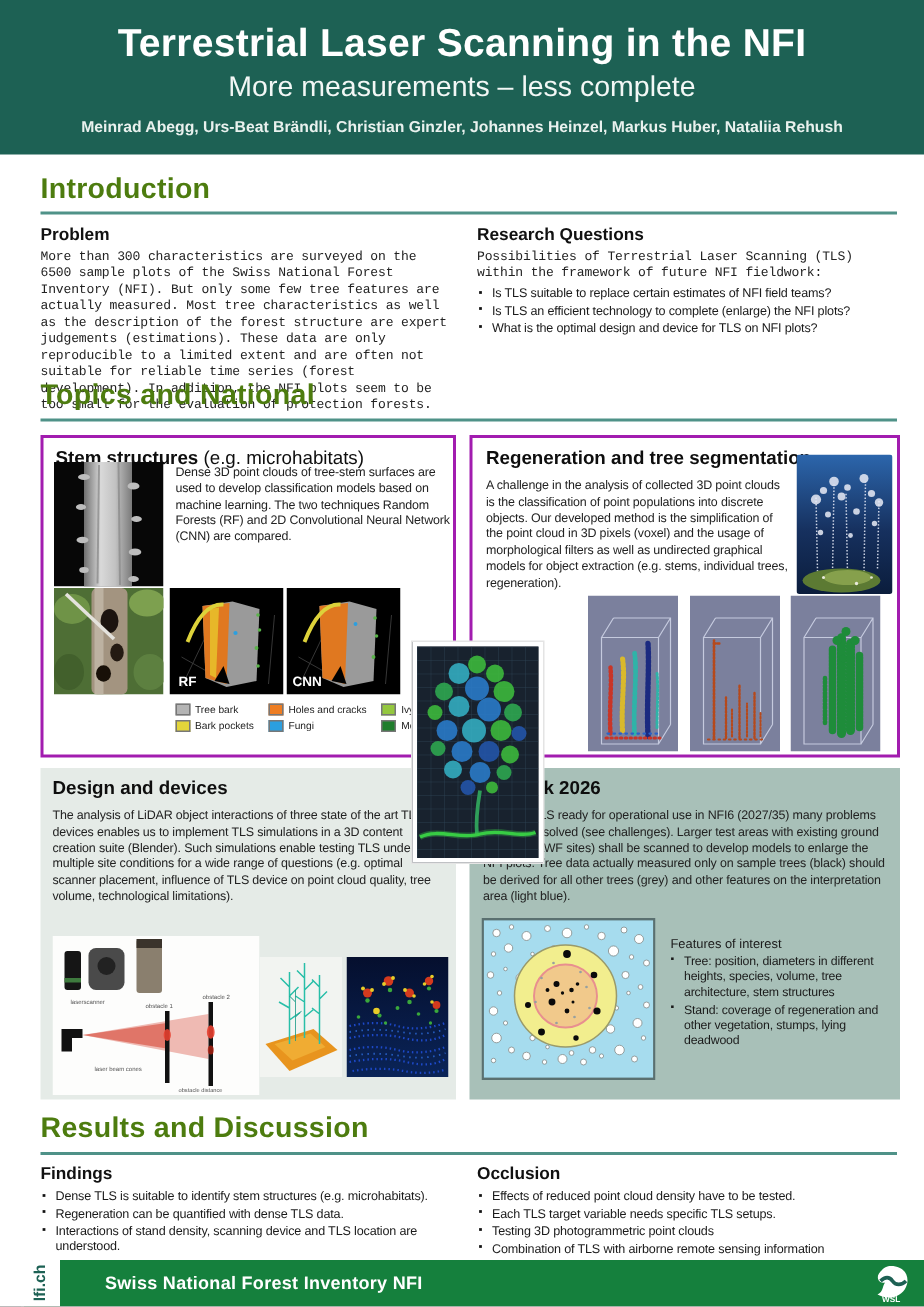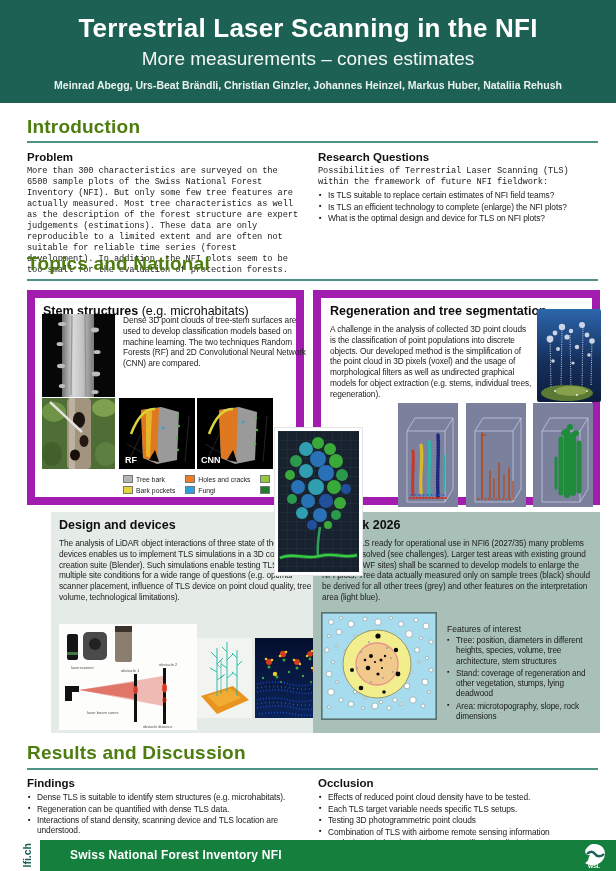--- a/index.html
+++ b/index.html
@@ -18,22 +18,22 @@
   .sec-h{font-size:19px;font-weight:bold;color:#4d7c0f;letter-spacing:.2px;}
   .rule{height:2px;background:#4f9288;}
   .sub-h{font-size:11.5px;font-weight:bold;color:#111;margin:0 0 3px 0;}
   .body-txt{font-size:8.7px;line-height:1.27;letter-spacing:-0.1px;color:#222;margin:0;font-family:Liberation Mono, monospace;}
   ul.sq{list-style:none;margin:2px 0 0 0;padding:0;}
   ul.sq li{position:relative;padding-left:10px;margin-bottom:1.5px;font-size:8.4px;line-height:1.2;letter-spacing:-0.1px;}
   ul.sq li::before{content:"▪";position:absolute;left:1px;top:-0.5px;font-size:7.5px;color:#111;}
   ul.sq.nowrap li{white-space:nowrap;}
   
   .tbox{box-sizing:border-box;}
-  .tbox.white{background:#fff;border:8px solid #a21caf;}
-  .tbox.light{background:#e5ebe7;margin-left:24px;}
+  .tbox.white{background:#fff;border:2px solid #a21caf;}
+  .tbox.light{background:#e5ebe7;}
   .tbox.medium{background:#a8c0b8;}
   .box-h{font-size:12.5px;font-weight:bold;color:#0e0e0e;}
   .box-h .norm{font-weight:normal;}
   .box-p{font-size:8.3px;line-height:1.3;letter-spacing:-0.1px;color:#222;margin:0;}
   
   .legend{display:grid;grid-auto-flow:column;grid-template-rows:repeat(2,auto);gap:3px 10px;align-items:center;}
   .leg-item{display:flex;align-items:center;font-size:6.8px;color:#222;white-space:nowrap;}
   .leg-sw{width:8px;height:6px;border:0.5px solid #777;margin-right:3px;flex:none;}
   
   ul.feat{list-style:none;margin:2px 0 0 0;padding:0;}
@@ -52,21 +52,21 @@
   svg{display:block;}
   svg text{font-family:"Liberation Sans","DejaVu Sans",sans-serif;}
 </style>
 </head>
 <body>
 
 <div class="poster">
 
   <div class="abs hdr">
     <div class="title">Terrestrial Laser Scanning in the NFI</div>
-    <div class="subtitle">More measurements – cones estimates</div>
+    <div class="subtitle">More measurements – less complete</div>
     <div class="authors">Meinrad Abegg, Urs-Beat Brändli, Christian Ginzler, Johannes Heinzel, Markus Huber, Nataliia Rehush</div>
   </div>
 
   <div class="abs sec-h" style="left:27px;top:116px;">Introduction</div>
   <div class="abs rule" style="left:27px;top:141px;width:571px;"></div>
 
   <div class="abs" style="left:27px;top:151px;width:272px;">
     <p class="sub-h">Problem</p>
     <p class="body-txt">More than 300 characteristics are surveyed on the 6500 sample plots of the Swiss National Forest Inventory (NFI). But only some few tree features are actually measured. Most tree characteristics as well as the description of the forest structure are expert judgements (estimations). These data are only reproducible to a limited extent and are often not suitable for reliable time series (forest development). In addition, the NFI plots seem to be too small for the evaluation of protection forests.</p>
   </div>
@@ -484,21 +484,20 @@
         <circle cx="31" cy="58" r="2"></circle>
           <circle cx="63" cy="80" r="1.8"></circle>
       </g>
     </svg>
 
     <div class="abs" style="left:134px;top:112px;width:150px;">
       <p class="feat-h">Features of interest</p>
       <ul class="feat">
         <li>Tree: position, diameters in different heights, species, volume, tree architecture, stem structures</li>
         <li>Stand: coverage of regeneration and other vegetation, stumps, lying deadwood</li>
-        <li>Area: microtopography, slope, rock dimensions</li>
       </ul>
     </div>
   </div>
 
   <div class="abs tree-frame" style="left:275px;top:428px;width:81px;height:141px;">
     <svg width="81" height="141" viewBox="0 0 81 141">
       <defs>
         <pattern id="grid" width="9" height="9" patternUnits="userSpaceOnUse">
           <path d="M9 0 H0 V9" fill="none" stroke="#2e4456" stroke-width="0.5"></path>
         </pattern>

